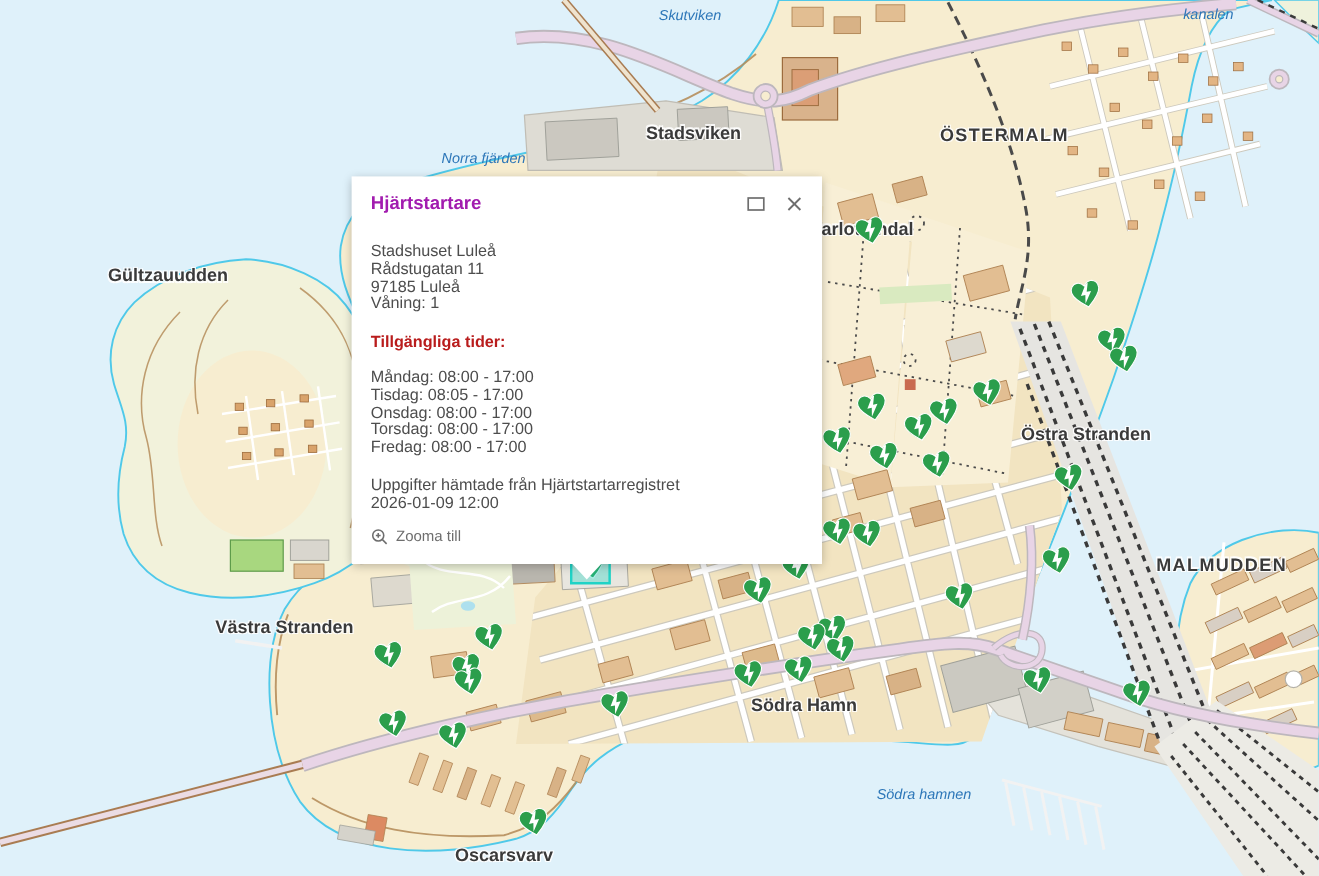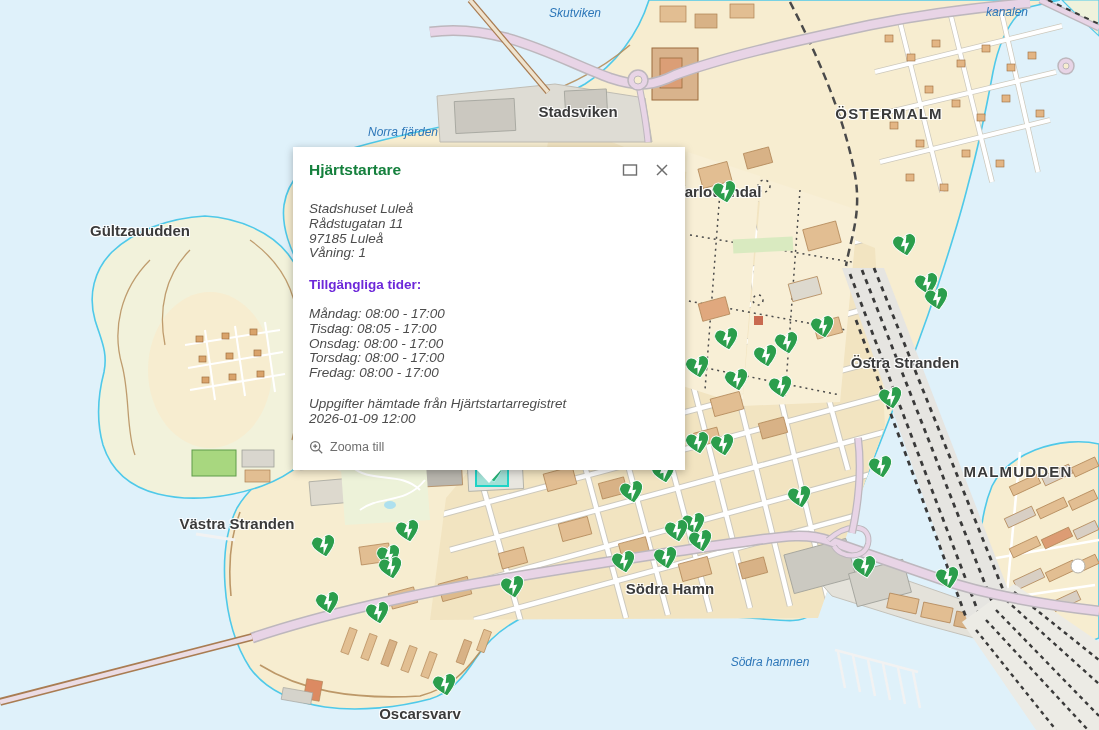--- a/index.html
+++ b/index.html
@@ -19,28 +19,28 @@
   .marker{position:absolute;width:28px;height:26px;cursor:pointer;}
   .marker svg{display:block;}
   .marker.selected::before{content:'';position:absolute;left:-3px;top:-3px;right:-3px;bottom:-3px;
     background:rgba(31,211,198,.35);border:2px solid var(--sel,#1fd3c6);}
   
   #popup{position:absolute;left:293px;top:147px;width:392px;background:#fff;z-index:5;
     box-shadow:0 2px 8px rgba(0,0,0,.28);color:#4d4d4d;font-size:13.5px;line-height:14.8px;}
   #popup::after{content:'';position:absolute;left:184px;bottom:-13px;width:0;height:0;
     border-left:12px solid transparent;border-right:12px solid transparent;border-top:13px solid #fff;}
   .popup-header{display:flex;align-items:flex-start;padding:13px 14px 0 16px;}
-  .popup-title{flex:1;font-size:15.5px;font-weight:bold;color:#15803d;line-height:19px;}
+  .popup-title{flex:1;font-size:15.5px;font-weight:bold;color:#a21caf;line-height:19px;}
   .popup-actions{display:flex;gap:14px;align-items:center;margin-top:1px;}
   .icon-btn{width:18px;height:18px;display:flex;align-items:center;justify-content:center;
     cursor:pointer;color:#6e6e6e;}
   .popup-body{padding:0 16px 12px 16px;}
   .addr-block{margin-top:23px;}
-  .pline{min-height:14.8px;font-style:italic;}
-  .times-head{margin-top:17px;font-weight:bold;color:#6d28d9;font-size:13.5px;}
+  .pline{min-height:14.8px;}
+  .times-head{margin-top:17px;font-weight:bold;color:#b91c1c;font-size:13.5px;}
   .times-block{margin-top:14px;}
   .src-block{margin-top:16px;}
   .popup-footer{margin-top:13px;display:inline-flex;align-items:center;gap:6px;cursor:pointer;
     color:#6e6e6e;font-size:12.5px;justify-content:center;}
 </style>
 </head>
 <body>
 
 <div id="viewport">
 
@@ -324,21 +324,21 @@
       <path d="M 300,468 C 360,460 420,456 465,458" fill="none" stroke="#cfcbc0" stroke-width="5"></path>
       <path d="M 300,468 C 360,460 420,456 465,458" fill="none" stroke="#ffffff" stroke-width="3.5"></path>
     </g>
   </svg>
 
   <div id="labels">
       <div class="lbl lbl-water" style="left: 575px; top: 13px;">Skutviken</div>
       <div class="lbl lbl-water" style="left: 1007px; top: 12px;">kanalen</div>
       <div class="lbl lbl-water" style="left: 403px; top: 132px;">Norra fjärden</div>
       <div class="lbl lbl-place" style="left: 578px; top: 111px;">Stadsviken</div>
-      <div class="lbl lbl-place-caps" style="left: 889px; top: 113px;">ÖSTERMALM</div>
+      <div class="lbl lbl-place-caps" style="left: 837px; top: 113px;">ÖSTERMALM</div>
       <div class="lbl lbl-place" style="left: 140px; top: 230px;">Gültzauudden</div>
       <div class="lbl lbl-place" style="left: 713px; top: 191px;">Charlottendal</div>
       <div class="lbl lbl-place" style="left: 905px; top: 362px;">Östra Stranden</div>
       <div class="lbl lbl-place-caps" style="left: 1018px; top: 471px;">MALMUDDEN</div>
       <div class="lbl lbl-place" style="left: 237px; top: 523px;">Västra Stranden</div>
       <div class="lbl lbl-place" style="left: 670px; top: 588px;">Södra Hamn</div>
       <div class="lbl lbl-water" style="left: 770px; top: 662px;">Södra hamnen</div>
       <div class="lbl lbl-place" style="left: 420px; top: 713px;">Oscarsvarv</div>
     </div>
 

